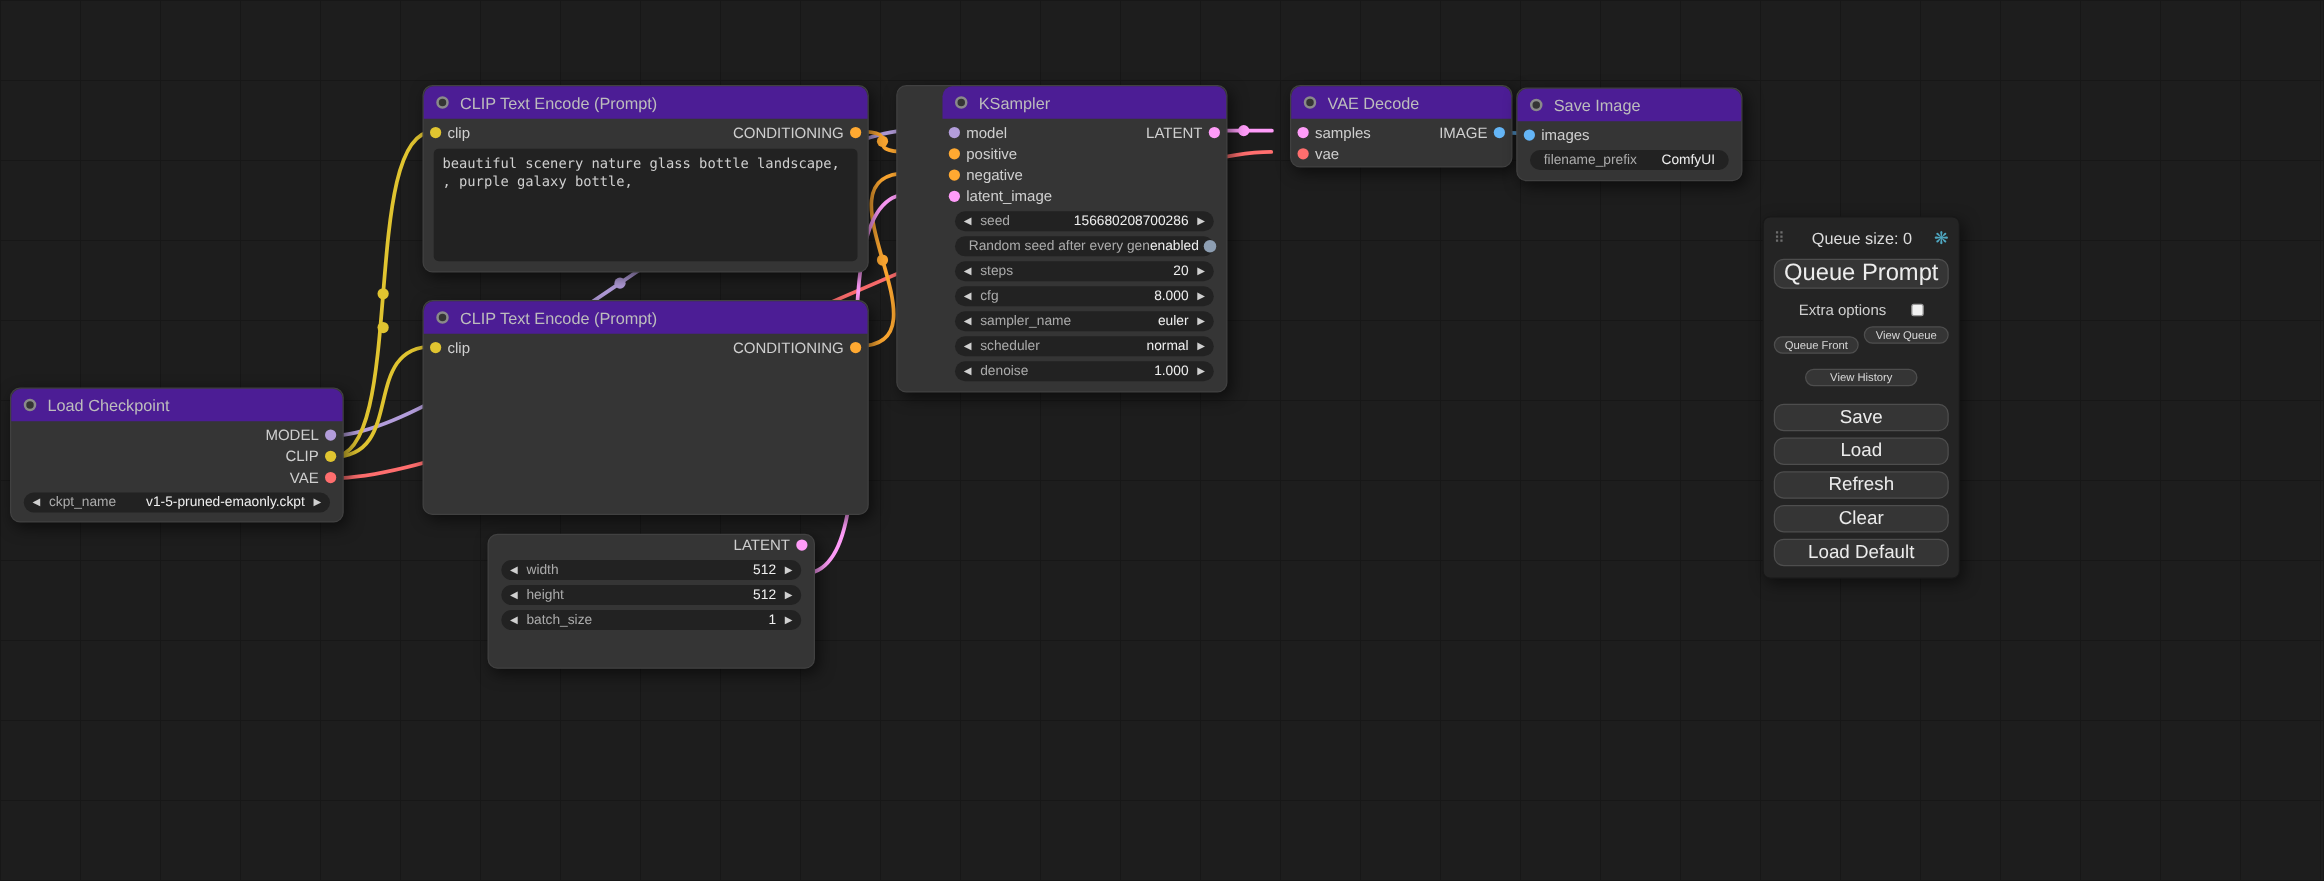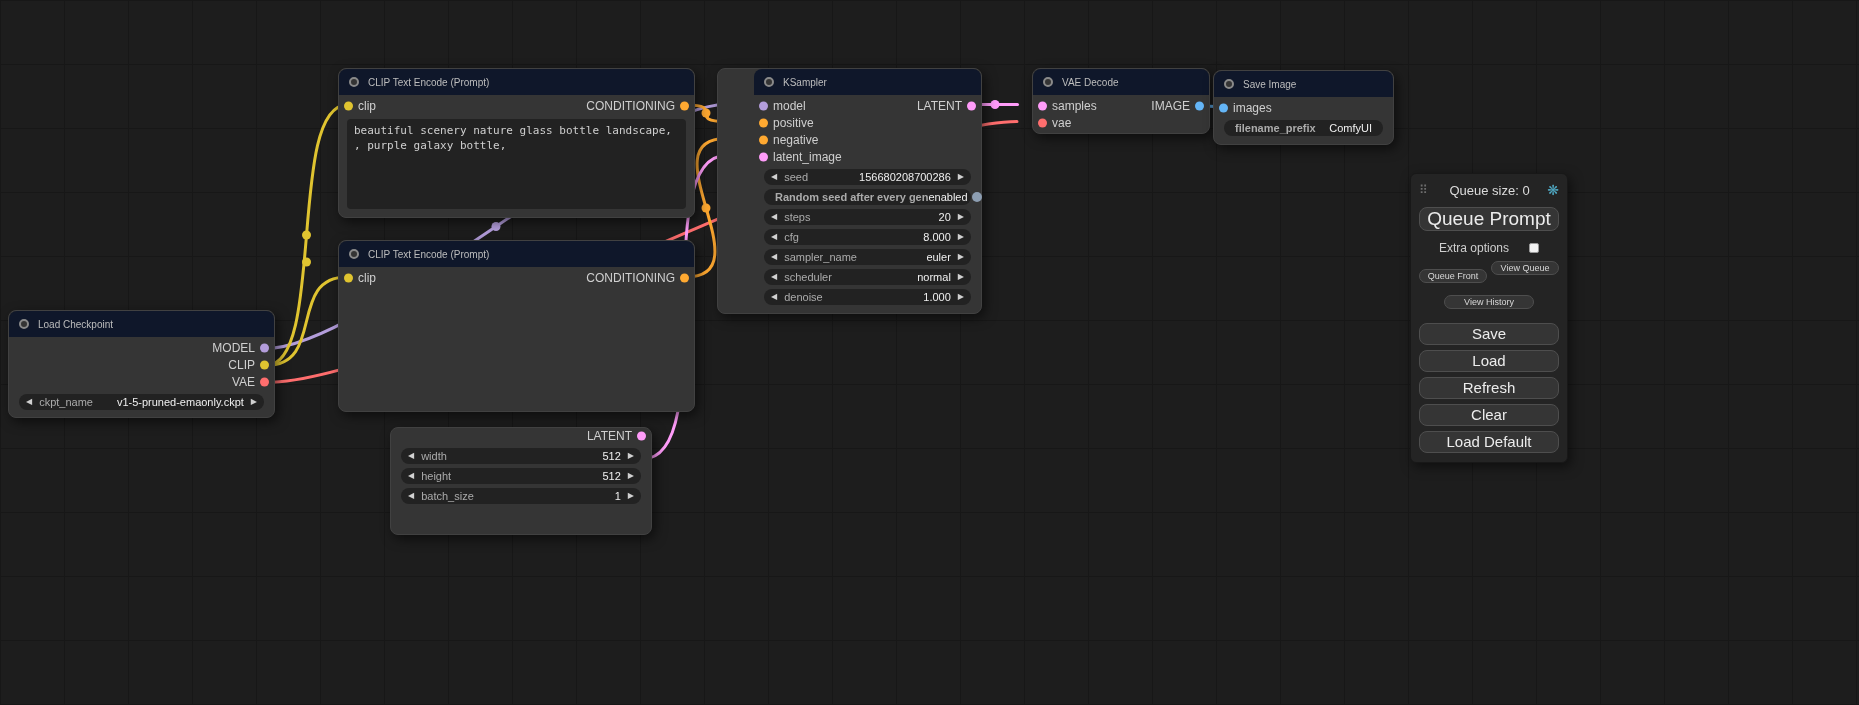--- a/index.html
+++ b/index.html
@@ -19,21 +19,21 @@
   .wire { fill:none; stroke-width:3; stroke-linecap:round; }
 
   
   .node {
     position:absolute; background:#353535; border:1px solid #414141;
     border-radius:8px; box-shadow:3px 4px 12px rgba(0,0,0,.55);
     color:#c8c8c8;
   }
   .node-header {
     height:26px; display:flex; align-items:center; gap:9px; padding:0 10px;
-    background:#0f172a; border-radius:8px 8px 0 0; font-size:10px; color:#bdbdbd;
+    background:#4c1d95; border-radius:8px 8px 0 0; font-size:13px; color:#bdbdbd;
   }
   .collapse-dot {
     width:10px; height:10px; border-radius:50%;
     border:2px solid #8a8a8a; background:#343434; flex:0 0 auto;
   }
   .node-title { white-space:nowrap; overflow:hidden; }
 
   .slot-row { position:relative; height:17px; display:flex; align-items:center; font-size:12px; color:#cfcfcf; }
   .slot-rows { padding-top:2px; }
   .slot-dot { position:absolute; width:9px; height:9px; border-radius:50%; top:50%; transform:translateY(-50%); }
@@ -43,21 +43,21 @@
   .out-label { margin-left:auto; margin-right:19px; }
   .io-row22 { height:22px; }
 
   .widget {
     height:16px; background:#222; border-radius:8px; margin:4px 10px;
     display:flex; align-items:center; padding:0 7px; font-size:11px; color:#b4b4b4;
   }
   .widget .arrow { font-size:8px; color:#d0d0d0; line-height:1; }
   .widget .wlabel { margin-left:7px; color:#ababab; white-space:nowrap; }
   .widget .wvalue { margin-left:auto; margin-right:7px; color:#efefef; white-space:nowrap; }
-  .widget.no-arrows .wlabel { margin-left:4px;font-weight:bold; }
+  .widget.no-arrows .wlabel { margin-left:4px; }
   .widget.no-arrows .wvalue { margin-right:4px; }
   .toggle-dot { width:10px; height:10px; border-radius:50%; flex:0 0 auto; }
 
   .prompt-box {
     position:absolute; left:8px; right:8px; top:50px; bottom:8px;
     background:#222; border-radius:4px; padding:5px 7px;
     font-family:"DejaVu Sans Mono", monospace; font-size:11px; line-height:1.35;
     color:#cfcfcf; overflow:hidden; white-space:pre-wrap; word-break:break-word;
   }
 

